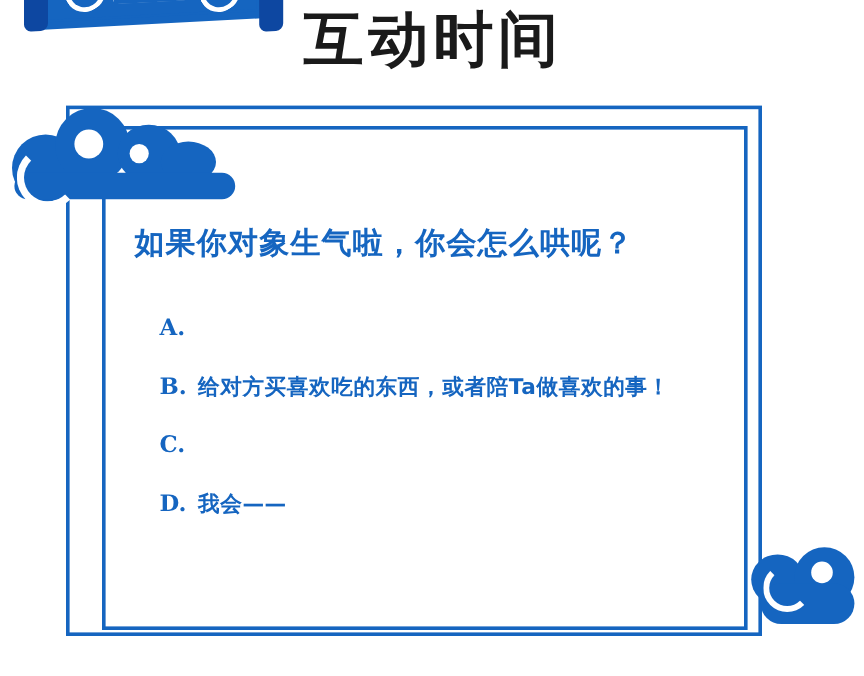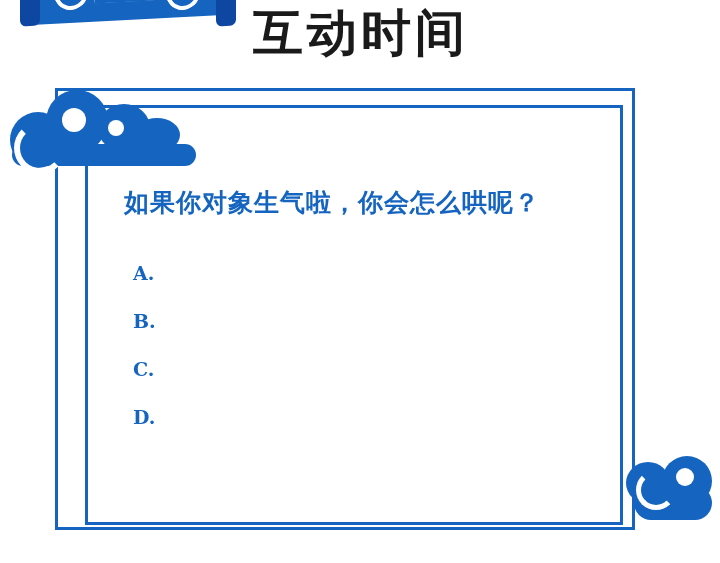--- a/index.html
+++ b/index.html
@@ -195,21 +195,21 @@
     top: 12px;
     width: 18px;
     height: 18px;
     background: #ffffff;
     border-radius: 50%;
   }
 
   
   .question {
     position: absolute;
-    left: 124px;
+    left: 112px;
     top: 186px;
     width: 490px;
     font-family: "DejaVu Sans", sans-serif;
     font-size: 25px;
     font-weight: bold;
     color: #1565c0;
     letter-spacing: 1px;
     line-height: 34px;
   }
   .options {
@@ -278,22 +278,24 @@
   </div>
 
   <div class="question">如果你对象生气啦，你会怎么哄呢？</div>
 
   <div class="options">
     <div class="option">
       <span class="opt-key">A.</span>
     </div>
     <div class="option">
       <span class="opt-key">B.</span>
+      <span class="opt-text">给对方买喜欢吃的东西，或者陪Ta做喜欢的事！</span>
     </div>
     <div class="option">
       <span class="opt-key">C.</span>
     </div>
     <div class="option">
       <span class="opt-key">D.</span>
+      <span class="opt-text">我会——</span>
     </div>
   </div>
 
 </div>
 
 </body></html>

